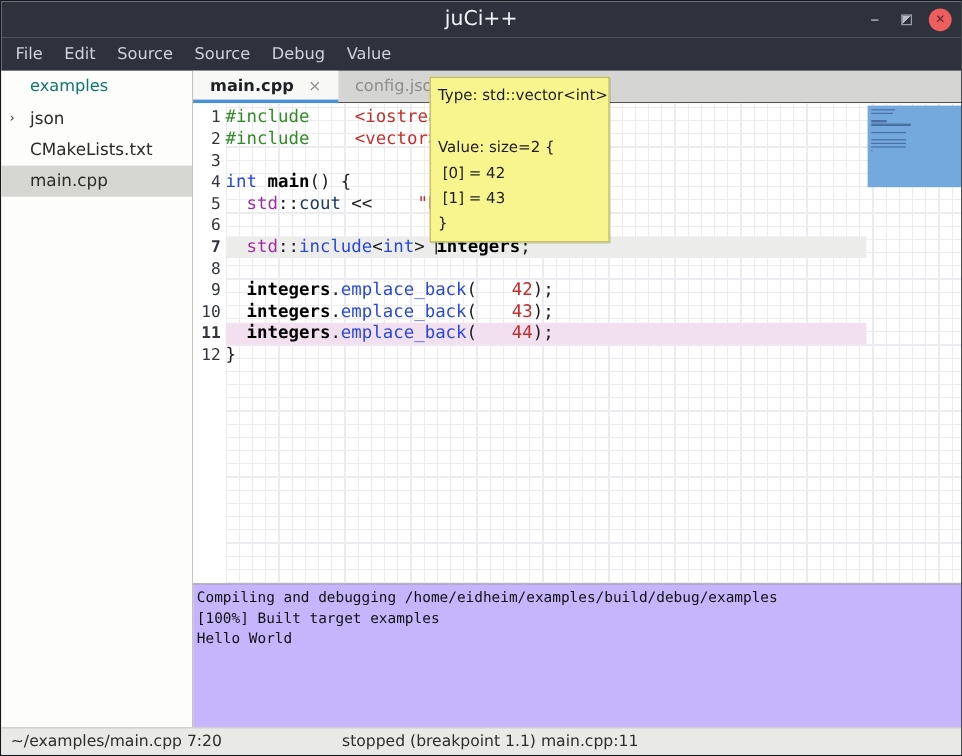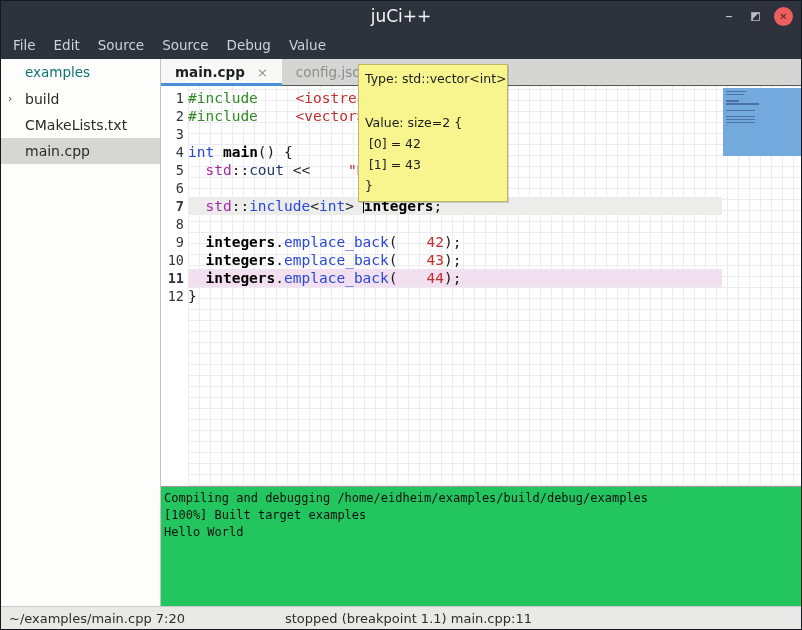--- a/index.html
+++ b/index.html
@@ -64,21 +64,21 @@
   .minimap { position:absolute; right:0; top:0; width:79px; bottom:0; }
   .mm-view { position:absolute; left:1px; right:0; top:2px; height:68px; background:var(--minimap); padding:3px 0 0 3px; }
   .mm-line { height:1.3px; margin-bottom:1.8px; background:rgba(25,45,90,0.45); }
   
   .tooltip { position:absolute; left:357px; top:63px; width:150px; z-index:30;
     background:var(--tooltip-bg); border:1px solid #bdb765; padding:3px 0 5px 6px;
     font-size:12.5px; color:#1c1c1c; box-shadow:1px 1px 0 rgba(0,0,0,0.15); }
   .tt-line { height:21px; line-height:21px; white-space:pre; overflow:visible; }
   .tt-line.first { margin-bottom:23px; }
   
-  .output { flex:1; background:#22c55e; border-top:1px solid #9c9c99; padding:3px 0 16px 3px;
+  .output { flex:1; background:#c4b5fd; border-top:1px solid #9c9c99; padding:3px 0 16px 3px;
     font-family:"DejaVu Sans Mono", monospace; font-size:12px; color:#111; overflow:hidden; }
   .out-line { height:17px; line-height:17px; white-space:pre; }
   
   .statusbar { position:relative; height:25px; background:#e9e9e8; border-top:1px solid #c9c9c6;
     font-size:13px; color:#2d2d2b; }
   .sb-left { position:absolute; left:8px; top:0; line-height:24px; }
   .sb-center { position:absolute; left:284px; top:0; line-height:24px; }
 </style>
 </head>
 <body>
@@ -100,21 +100,21 @@
       <span class="menu-item">Source</span>
       <span class="menu-item">Source</span>
       <span class="menu-item">Debug</span>
       <span class="menu-item">Value</span>
     </div>
 
   <div class="content">
     <div class="sidebar">
       <div class="sb-header">examples</div>
       <div id="sb-items">
-          <div class="sb-item"><span class="sb-expander">›</span><span>build</span></div>
+          <div class="sb-item"><span class="sb-expander">›</span><span>json</span></div>
           <div class="sb-item"><span>CMakeLists.txt</span></div>
           <div class="sb-item selected"><span>main.cpp</span></div>
         </div>
     </div>
 
     <div class="main">
       <div class="tabbar" id="tabbar">
           <div class="tab active">
             <span>main.cpp</span>
             <span class="tab-close">×</span>

